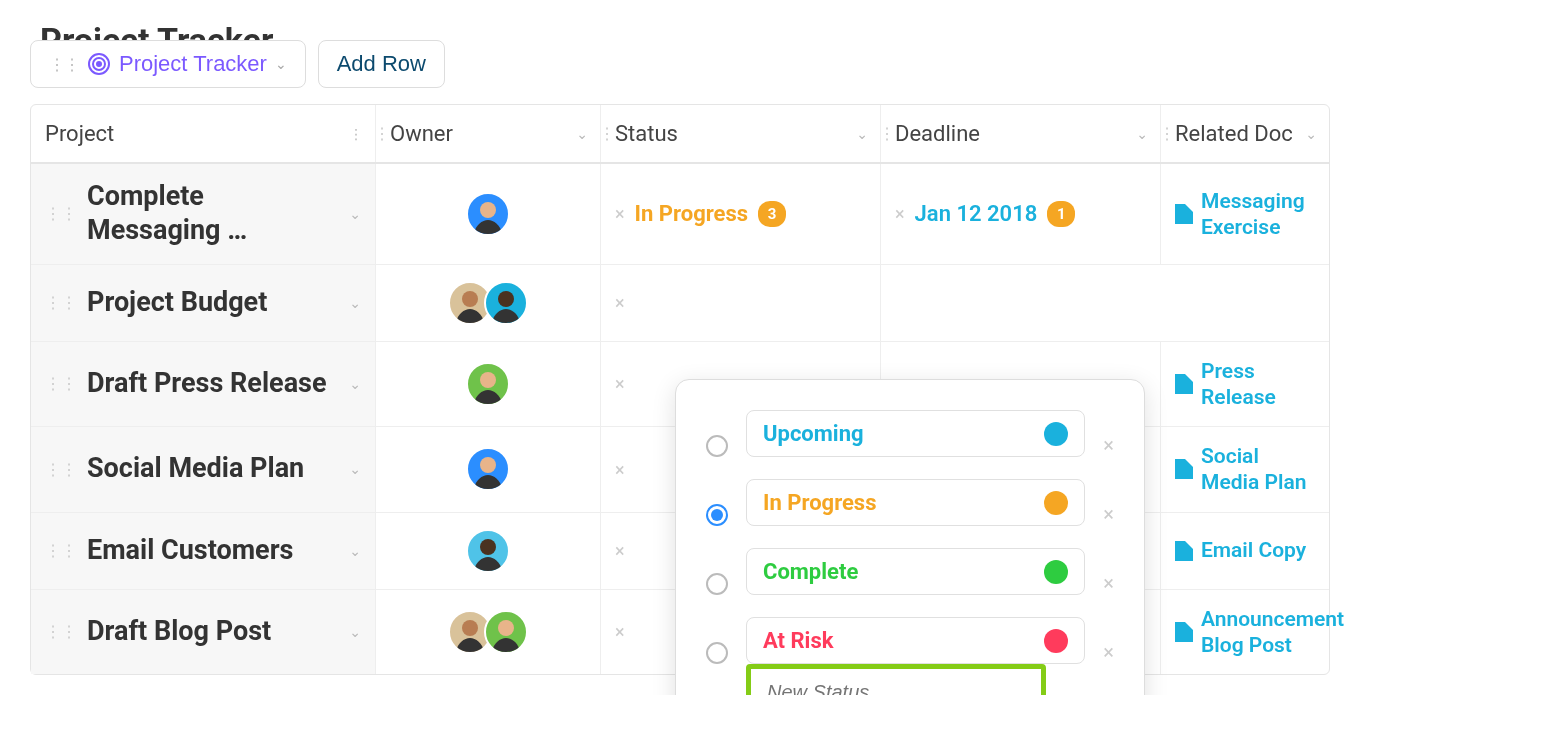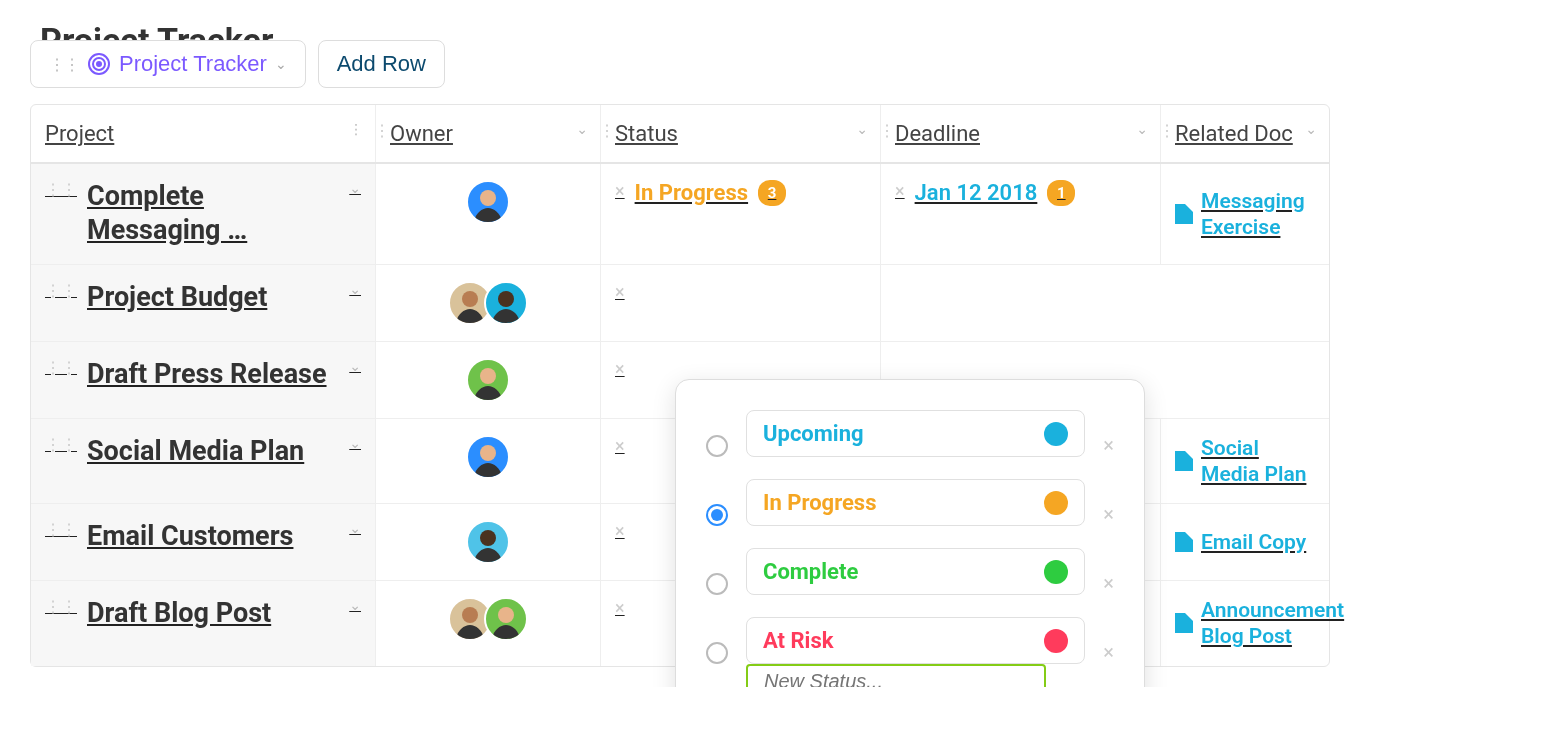--- a/index.html
+++ b/index.html
@@ -66,23 +66,23 @@
   display: grid;
   grid-template-columns: 345px 225px 280px 280px 1fr;
 }
 .header-row {
   border-bottom: 2px solid #e5e5e5;
 }
 .th, .td {
   padding: 16px 14px;
   border-right: 1px solid #eee;
   display: flex;
+  align-items: center;
   gap: 10px;
   position: relative;
-  text-decoration: underline;
 }
 .th:last-child, .td:last-child { border-right: none; }
 .th {
   font-size: 22px;
   color: #444;
 }
 .th .dots-left {
   position: absolute;
   left: -2px;
   color: #ccc;
@@ -239,23 +239,23 @@
   width: 24px; height: 24px;
   border-radius: 50%;
 }
 .option-x {
   color: #ccc;
   font-size: 20px;
   cursor: pointer;
   flex-shrink: 0;
 }
 .new-status-input {
-  border: 2px solid #84cc16;
+  border: 5px solid #84cc16;
   border-radius: 4px;
-  padding: 4px 16px;
+  padding: 12px 16px;
   font-size: 20px;
   font-style: italic;
   color: #999;
   width: 300px;
   margin-left: 40px;
 }
 </style>
 </head>
 <body>
 
@@ -381,20 +381,26 @@
                 <circle cx="20" cy="16" r="8" fill="#e8b48a"></circle>
                 <path d="M6 42c0-10 8-16 14-16s14 6 14 16z" fill="#333"></path>
               </svg>
   </span>
           </span>
   </div>
         <div class="td status-cell">
       <span class="clear-x">×</span>
     </div>
         <div class="td deadline-cell"></div>
+        <div class="td doc-cell">
+    <a class="doc-link">
+      <span class="doc-icon"></span>
+      <span>Press Release</span>
+    </a>
+  </div>
       </div>
       <div class="data-row">
         <div class="td project-cell">
     <span class="row-dots">⋮⋮</span>
     <span class="project-name">Social Media Plan</span>
     <span class="row-chevron">⌄</span>
   </div>
         <div class="td owner-cell">
     <span class="avatars">
             <span class="avatar" style="background:#2b8eff">

